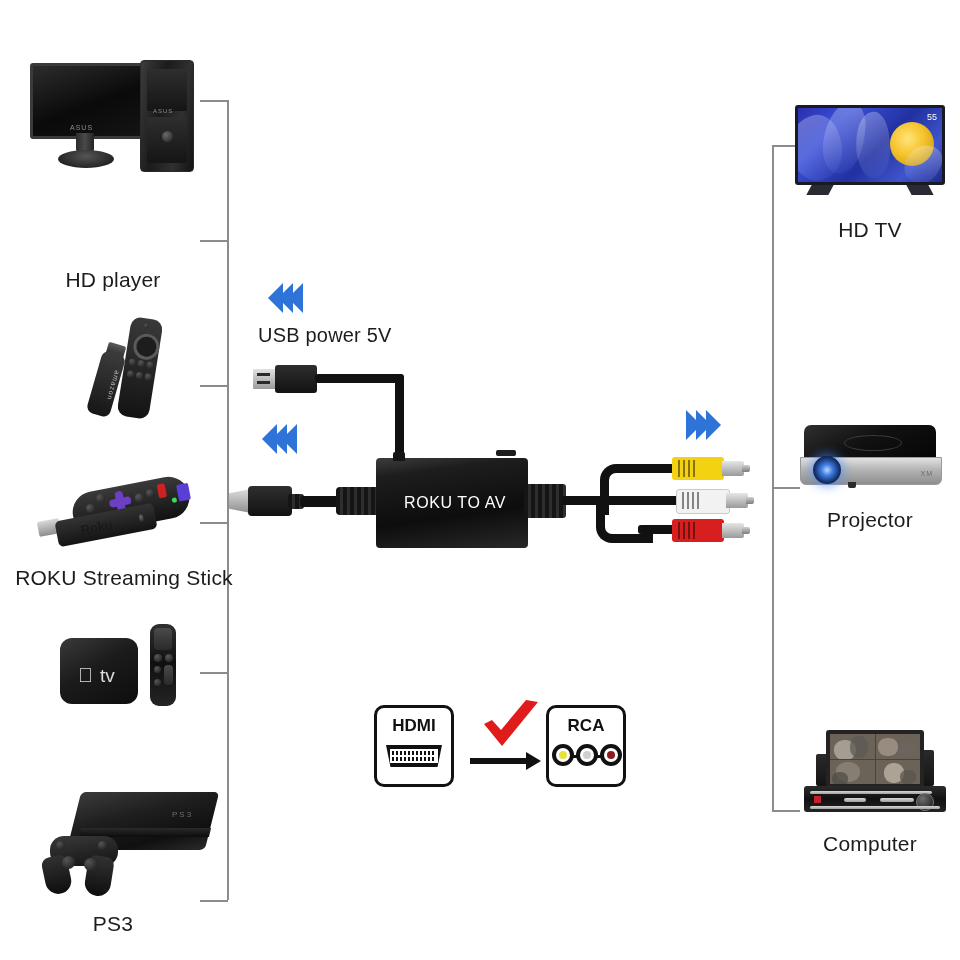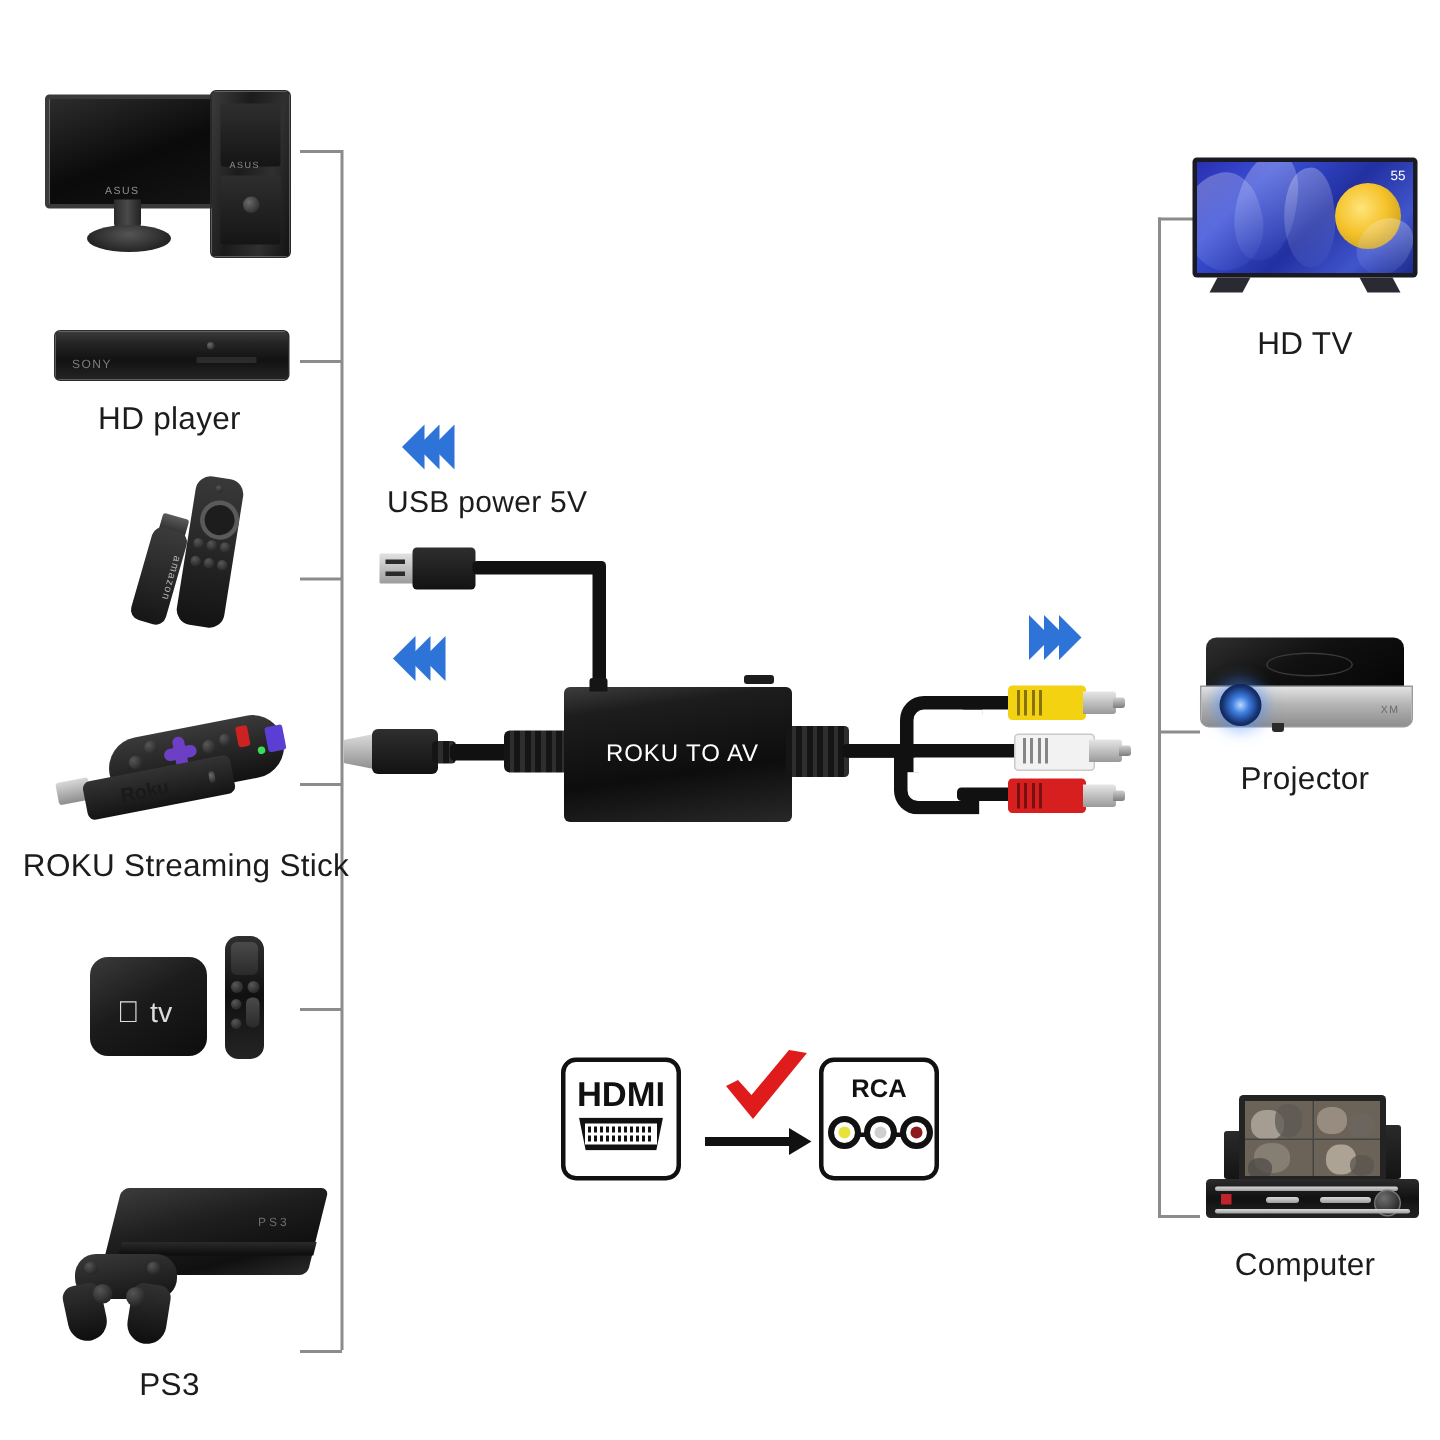--- a/index.html
+++ b/index.html
@@ -460,26 +460,20 @@
     <div class="mon-neck" style="left:58px; top:75px; width:18px; height:22px;"></div>
     <div class="mon-base" style="left:40px; top:92px; width:56px; height:18px;"></div>
     <div class="tower" style="left:122px; top:2px; width:52px; height:110px;">
       <div class="tower-panel" style="left:6px; top:8px; width:40px; height:42px;"></div>
       <div class="tower-panel" style="left:6px; top:56px; width:40px; height:46px;"></div>
       <div class="tower-dot" style="left:21px; top:70px; width:11px; height:11px;"></div>
       <div class="brandtext" style="left:12px; top:47px; font-size:6px;">ASUS</div>
     </div>
   </div>
 
-  <div class="abs" style="left:36px; top:216px; width:155px; height:42px;">
-    <div class="player-body" style="left:0; top:4px; width:155px; height:32px;"></div>
-    <div class="brandtext" style="left:12px; top:22px; font-size:8px; color:#7d7d7d;">SONY</div>
-    <div class="player-strip" style="left:95px; top:22px; width:40px; height:4px;"></div>
-    <div class="tower-dot" style="left:102px; top:12px; width:5px; height:5px;"></div>
-  </div>
   <div class="dev-label" style="left:18px; top:268px; width:190px;">HD player</div>
 
   <div class="abs" style="left:80px; top:318px; width:130px; height:105px;">
     <div class="stick-tip" style="left:27px; top:26px; width:18px; height:12px; transform:rotate(16deg);"></div>
     <div class="stick-body" style="left:14px; top:34px; width:24px; height:64px; transform:rotate(16deg);"></div>
     <div class="brandtext" style="left:18px; top:64px; font-size:7px; transform:rotate(106deg); color:#b5b5b5;">amazon</div>
     <div class="remote" style="left:44px; top:0px; width:32px; height:100px; transform:rotate(9deg);">
       <div class="rem-btn" style="left:13px; top:5px; width:5px; height:5px;"></div>
       <div class="rem-ring" style="left:6px; top:15px; width:20px; height:20px;"></div>
       <div class="rem-btn" style="left:4px; top:42px; width:7px; height:7px;"></div>
@@ -666,21 +660,21 @@
     <div class="cable" style="left:638px; top:525px; width:38px; height:9px;"></div>
     <div class="rca-barrel" style="left:672px; top:519px; width:52px; height:23px; background:#d81f1f;"></div>
     <div class="rca-ring" style="left:678px; top:522px; width:18px; height:17px;"></div>
     <div class="rca-pin" style="left:722px; top:523px; width:22px; height:15px;"></div>
     <div class="rca-pin-tip" style="left:742px; top:527px; width:8px; height:7px;"></div>
   </div>
 
   <div>
 
     <div class="legend-card" style="left:374px; top:705px; width:80px; height:82px;"></div>
-    <div class="legend-title" style="left:374px; top:716px; width:80px; font-size:23px;">HDMI</div>
+    <div class="legend-title" style="left:374px; top:716px; width:80px; font-size:17px;">HDMI</div>
     <div class="hdmi-port" style="left:386px; top:745px; width:56px; height:22px;"></div>
     <div class="hdmi-port-inner" style="left:390px; top:749px; width:48px; height:14px;"></div>
     <div class="hdmi-pins" style="left:392px; top:751px; width:44px; height:4px;"></div>
     <div class="hdmi-pins" style="left:392px; top:757px; width:44px; height:4px;"></div>
 
     <div class="legend-arrow-line" style="left:470px; top:758px; width:58px; height:6px;"></div>
     <div class="legend-arrow-head" style="left:526px; top:752px;"></div>
 
     <svg class="abs" style="left:480px; top:700px;" width="62" height="52" viewBox="0 0 62 52">
       <path d="M4 24 L22 46 L58 2 L46 0 L21 30 L12 20 Z" fill="#e01b1b"></path>

